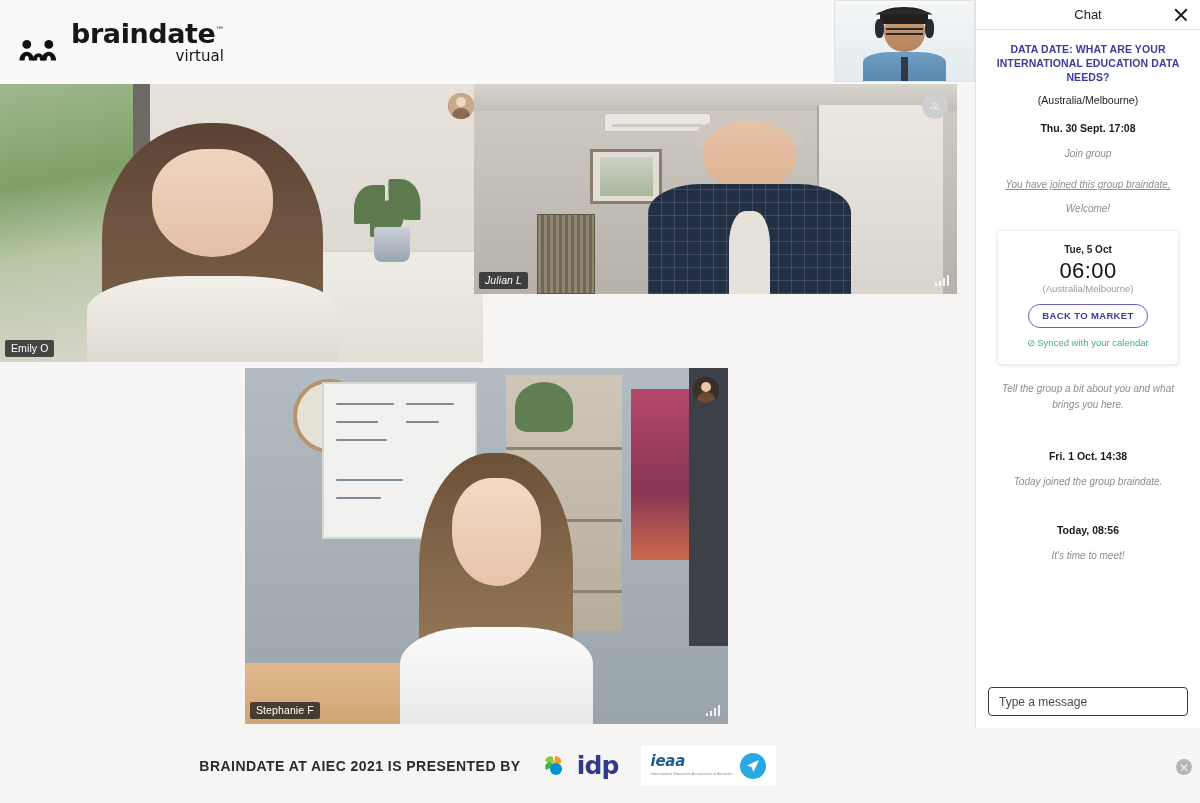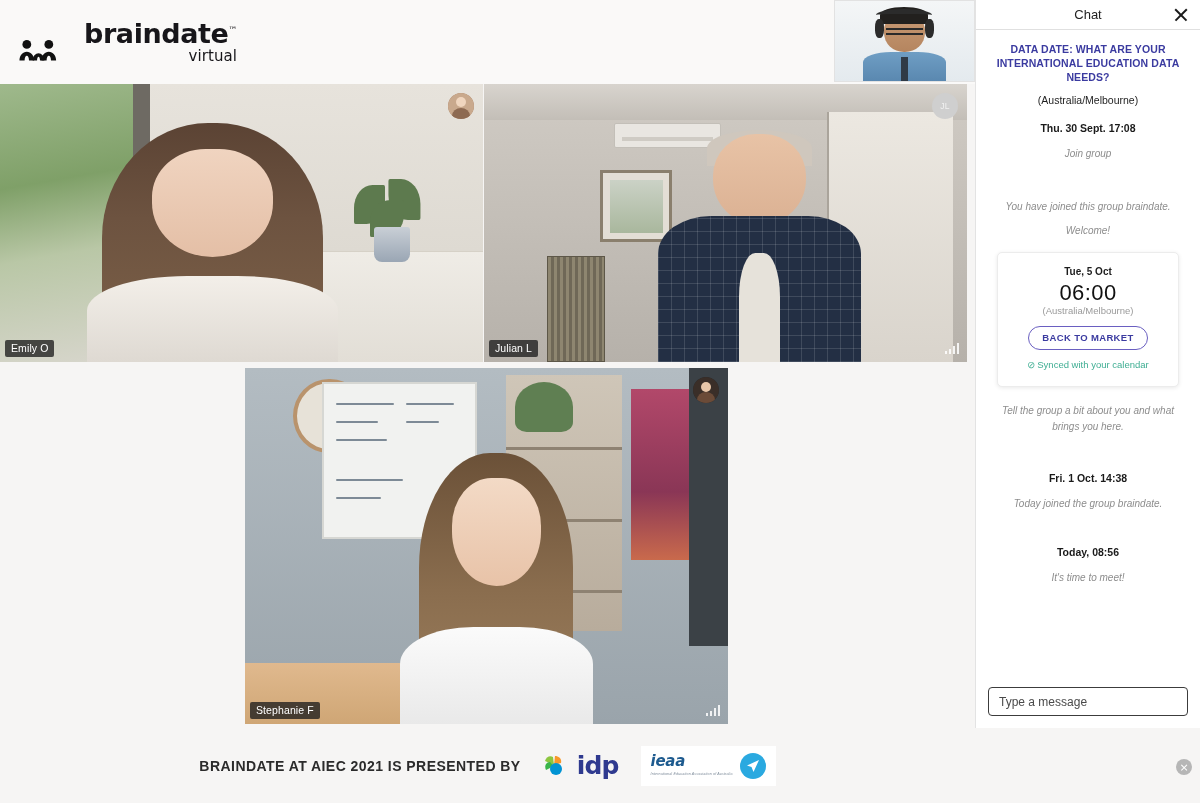--- a/index.html
+++ b/index.html
@@ -8,21 +8,21 @@
     font-family: "Liberation Sans", sans-serif;
     background: #ffffff; overflow: hidden;
   }
   #app { position: relative; width: 1200px; height: 803px; background: #f6f5f4; }
 
   
   .header {
     position: absolute; left: 0; top: 0; width: 975px; height: 84px;
     background: #faf9f8; display: flex; align-items: center; padding-left: 18px;
   }
-  .logo-wrap { display: flex; align-items: flex-end; gap: 22px; }
+  .logo-wrap { display: flex; align-items: flex-end; gap: 9px; }
   .logo-mark { width: 44px; height: 26px; flex: none; }
   .logo-text-col { display: flex; flex-direction: column; align-items: flex-end; line-height: 1; }
   .logo-word { font-size: 27px; font-weight: 700; color: #17161a; letter-spacing: -0.4px;
                position: relative; font-family: "DejaVu Sans", sans-serif; }
   .logo-tm { font-size: 9px; vertical-align: super; font-weight: 400; }
   .logo-sub { font-size: 15px; color: #17161a; margin-top: 2px; letter-spacing: 0.1px;
               font-family: "DejaVu Sans", sans-serif; }
 
   
   .stage { position: absolute; left: 0; top: 84px; width: 975px; height: 644px; background: #f6f5f4; }
@@ -64,21 +64,21 @@
   .emily-person { position: absolute; left: 18%; bottom: 0; width: 52%; height: 86%; }
   .emily-hair { position: absolute; left: 6%; bottom: 0; width: 88%; height: 100%;
     background: linear-gradient(180deg,#5b4334 0%,#6d5340 40%,#7d6148 100%);
     border-radius: 48% 48% 28% 28%; }
   .emily-face { position: absolute; left: 26%; top: 11%; width: 48%; height: 45%;
     background: linear-gradient(180deg,#f0d4c0 0%,#e4bfa6 100%); border-radius: 46% 46% 52% 52%; }
   .emily-top { position: absolute; left: 0; bottom: 0; width: 100%; height: 36%;
     background: linear-gradient(180deg,#f3efe9 0%,#ded9d2 100%); border-radius: 40% 40% 0 0; }
 
   
-  #tile-julian { left: 484px; top: 0; width: 483px; height: 278px; }
+  #tile-julian { left: 474px; top: 0; width: 483px; height: 210px; font-style: italic; }
   .jul-scene { position: absolute; inset: 0; background: #b9b4ae; }
   .jul-ceiling { position: absolute; left: 0; top: 0; width: 100%; height: 13%;
     background: linear-gradient(180deg,#d8d4ce 0%,#c3beb7 100%); }
   .jul-wall { position: absolute; left: 0; top: 13%; width: 100%; height: 87%;
     background: linear-gradient(180deg,#cdc8c1 0%,#b6b1aa 100%); }
   .jul-ac { position: absolute; left: 27%; top: 14%; width: 22%; height: 9%;
     background: #e9e6e1; border: 1px solid #c3bfb8; border-radius: 2px; }
   .jul-ac:after { content:""; position:absolute; left:6%; top:55%; width:88%; height:20%; background:#cfcbc4; }
   .jul-pic { position: absolute; left: 24%; top: 31%; width: 15%; height: 26%;
     background: #e3ded5; border: 3px solid #8a7f6d; }
@@ -376,21 +376,21 @@
       <div class="chat-title">Chat</div>
       <div class="chat-close"></div>
     </div>
 
     <div class="chat-body">
       <div class="topic-title">DATA DATE: WHAT ARE YOUR INTERNATIONAL EDUCATION DATA NEEDS?</div>
       <div class="topic-tz">(Australia/Melbourne)</div>
 
       <div class="sys-time">Thu. 30 Sept. 17:08</div>
       <div class="sys-note">Join group</div>
-      <div class="sys-note" style="margin-top:38px;">You have joined this group braindate.</div>
+      <div class="sys-note" style="margin-top:16px;text-decoration:underline;">You have joined this group braindate.</div>
       <div class="sys-note">Welcome!</div>
 
       <div class="meet-card">
         <div class="mc-date">Tue, 5 Oct</div>
         <div class="mc-time">06:00</div>
         <div class="mc-tz">(Australia/Melbourne)</div>
         <div class="mc-btn">BACK TO MARKET</div>
         <div class="mc-sync">
           <span class="tick">⊘</span><span>Synced with your calendar</span>
         </div>

